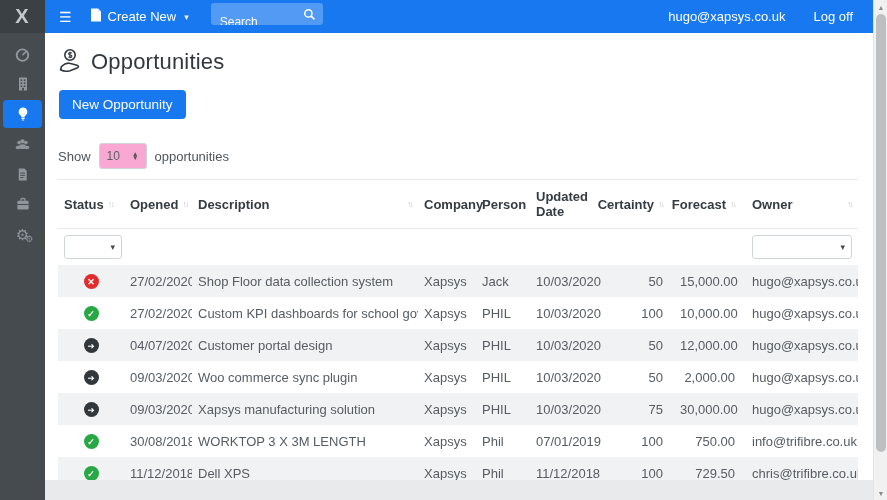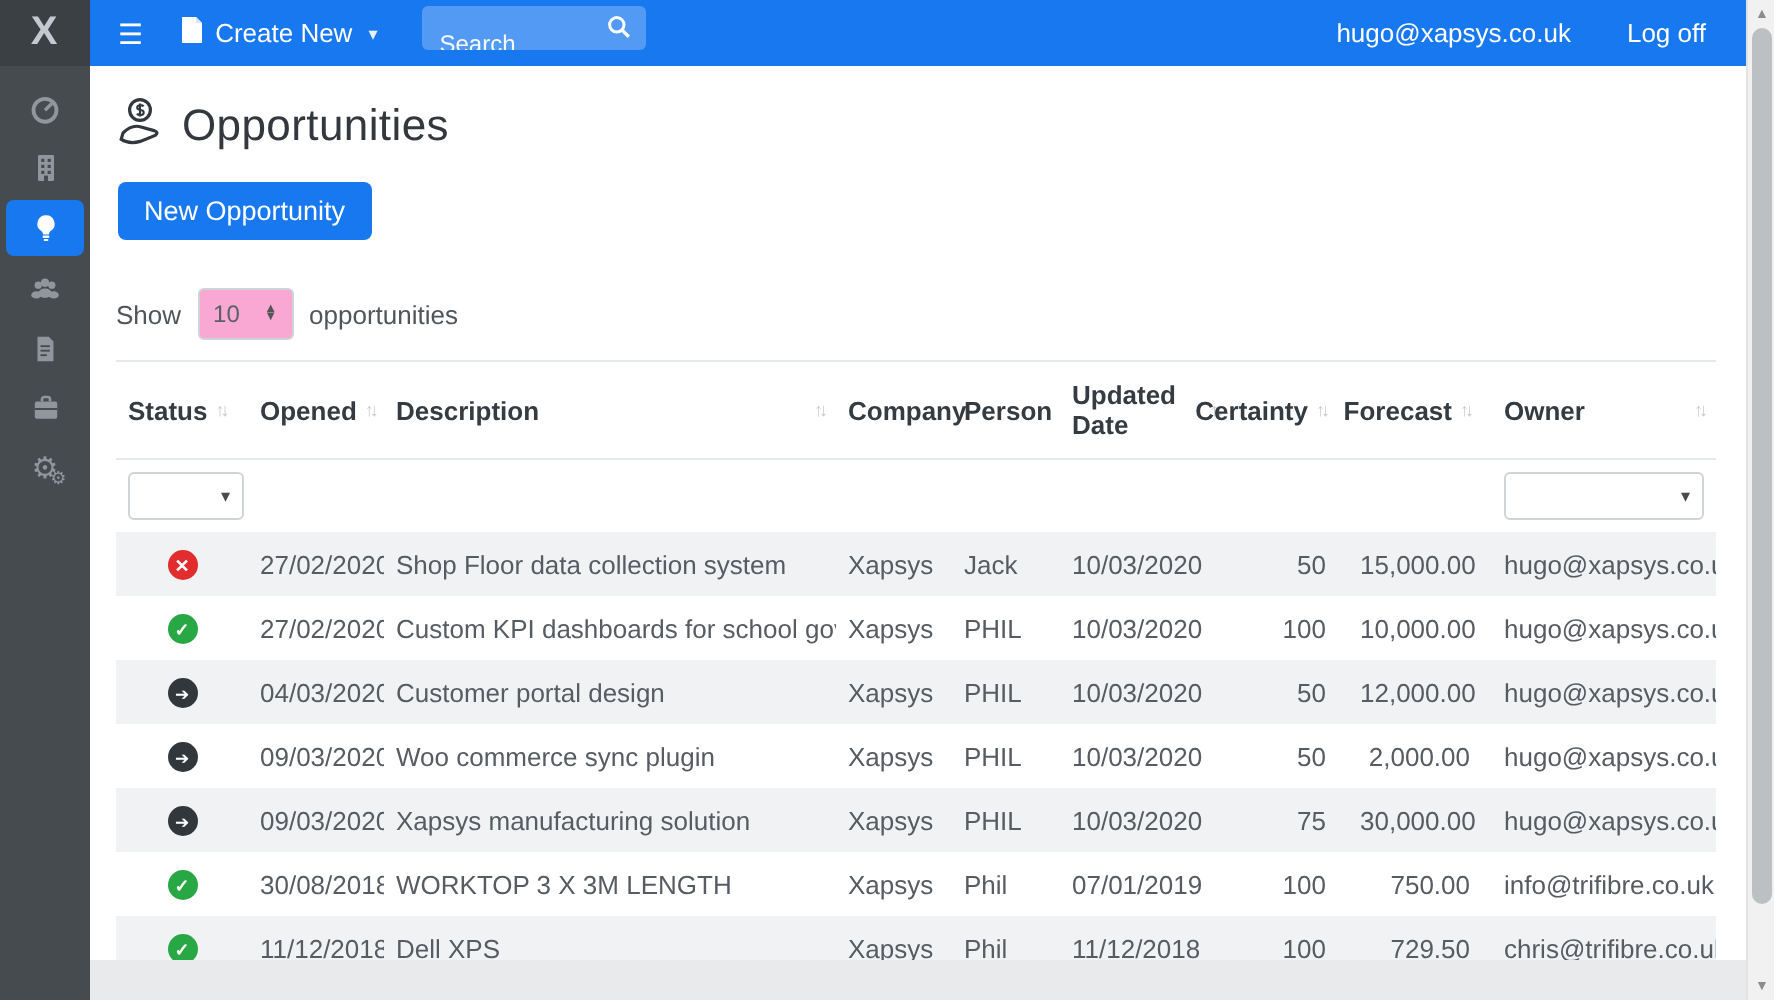--- a/index.html
+++ b/index.html
@@ -346,21 +346,21 @@
           <td>Custom KPI dashboards for school governors</td>
           <td>Xapsys</td>
           <td>PHIL</td>
           <td>10/03/2020</td>
           <td class="num">100</td>
           <td class="num">10,000.00</td>
           <td>hugo@xapsys.co.uk</td>
         </tr>
         <tr class="odd">
           <td class="c-status-cell"><span class="status-badge status-open"></span></td>
-          <td>04/03/2020</td>
+          <td>04/07/2020</td>
           <td>Customer portal design</td>
           <td>Xapsys</td>
           <td>PHIL</td>
           <td>10/03/2020</td>
           <td class="num">50</td>
           <td class="num">12,000.00</td>
           <td>hugo@xapsys.co.uk</td>
         </tr>
         <tr>
           <td class="c-status-cell"><span class="status-badge status-open"></span></td>

